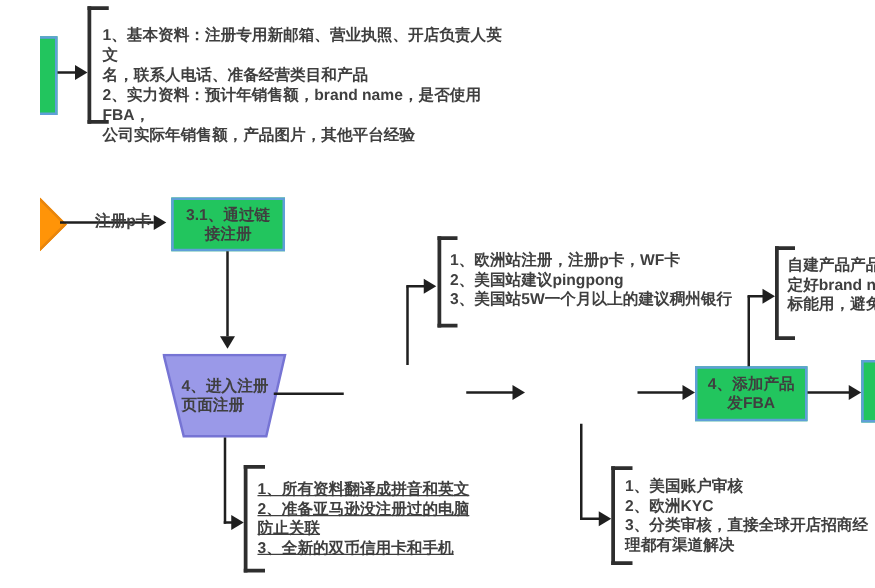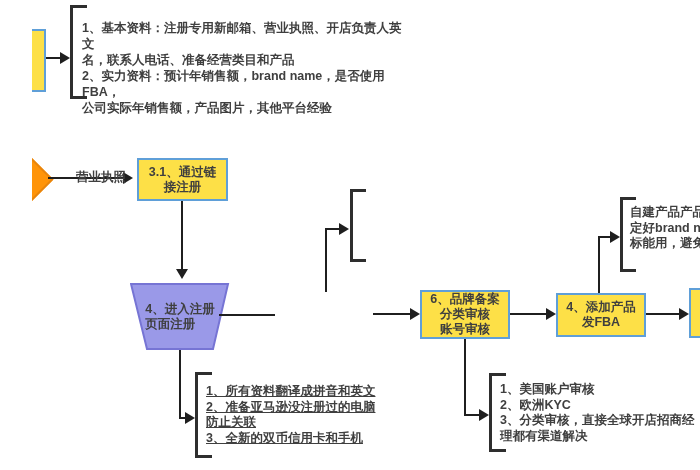--- a/index.html
+++ b/index.html
@@ -4,21 +4,21 @@
 <style>
   html,body{margin:0;padding:0;background:#ffffff;}
   .stage{
     position:relative;width:700px;height:470px;overflow:hidden;
     font-family:"Liberation Sans","DejaVu Sans",sans-serif;
     background:#ffffff;
     margin-left:32px;
   }
   .node{
     position:absolute;box-sizing:border-box;
-    background:#fde047;border:2px solid #5f9fd8;
+    background:#22c55e;border:2px solid #5f9fd8;
     color:#3f3f3f;font-weight:bold;font-size:12.5px;line-height:15px;
     display:flex;align-items:center;justify-content:center;
     text-align:center;white-space:pre-line;
   }
   .hline{position:absolute;height:2px;background:#1f1f1f;}
   .vline{position:absolute;width:2px;background:#1f1f1f;}
   .arr-r{position:absolute;width:0;height:0;
     border-top:6px solid transparent;border-bottom:6px solid transparent;
     border-left:10px solid #1f1f1f;}
   .arr-d{position:absolute;width:0;height:0;
@@ -51,21 +51,21 @@
   <div class="bracket" style="left:38px;top:5px;width:17px;height:94px;"></div>
   <div class="callout-text" style="left:50px;top:20px;width:322px;line-height:16px;">1、基本资料：注册专用新邮箱、营业执照、开店负责人英文
 名，联系人电话、准备经营类目和产品
 2、实力资料：预计年销售额，brand name，是否使用FBA，
 公司实际年销售额，产品图片，其他平台经验</div>
 
   <div class="diamond"></div>
 
   <div class="hline" style="left:16px;top:177px;width:75px;"></div>
   <div class="arr-r" style="left:91px;top:172px;"></div>
-  <div class="edge-label" style="left:44px;top:171px;">营业执照</div>
+  <div class="edge-label" style="left:44px;top:171px;">注册p卡</div>
 
   <div class="node" style="left:105px;top:158px;width:91px;height:43px;">3.1、通过链
 接注册</div>
 
   <div class="vline" style="left:149px;top:201px;height:68px;"></div>
   <div class="arr-d" style="left:144px;top:269px;"></div>
 
   <svg class="trap-wrap" viewBox="0 0 100 68">
     <polygon points="1,1 98,1 83,66 17,66" fill="#9a99e8" stroke="#7674d4" stroke-width="2"></polygon>
   </svg>
@@ -73,27 +73,27 @@
 页面注册</div>
 
   <div class="hline" style="left:187px;top:314px;width:56px;"></div>
 
 
   <div class="vline" style="left:293px;top:229px;height:63px;"></div>
   <div class="hline" style="left:293px;top:228px;width:15px;"></div>
   <div class="arr-r" style="left:307px;top:223px;"></div>
 
   <div class="bracket" style="left:318px;top:189px;width:16px;height:73px;"></div>
+  <div class="callout-text" style="left:328px;top:201px;width:235px;">1、欧洲站注册，注册p卡，WF卡
+2、美国站建议pingpong
+3、美国站5W一个月以上的建议稠州银行</div>
 
   <div class="hline" style="left:341px;top:313px;width:39px;"></div>
   <div class="arr-r" style="left:378px;top:308px;"></div>
 
-  <div class="node" style="left:388px;top:290px;width:90px;height:49px;">6、品牌备案
-分类审核
-账号审核</div>
 
   <div class="vline" style="left:432px;top:339px;height:77px;"></div>
   <div class="hline" style="left:432px;top:414px;width:16px;"></div>
   <div class="arr-r" style="left:447px;top:409px;"></div>
 
   <div class="hline" style="left:478px;top:313px;width:37px;"></div>
   <div class="arr-r" style="left:514px;top:308px;"></div>
 
   <div class="node" style="left:524px;top:293px;width:90px;height:44px;">4、添加产品
 发FBA</div>

